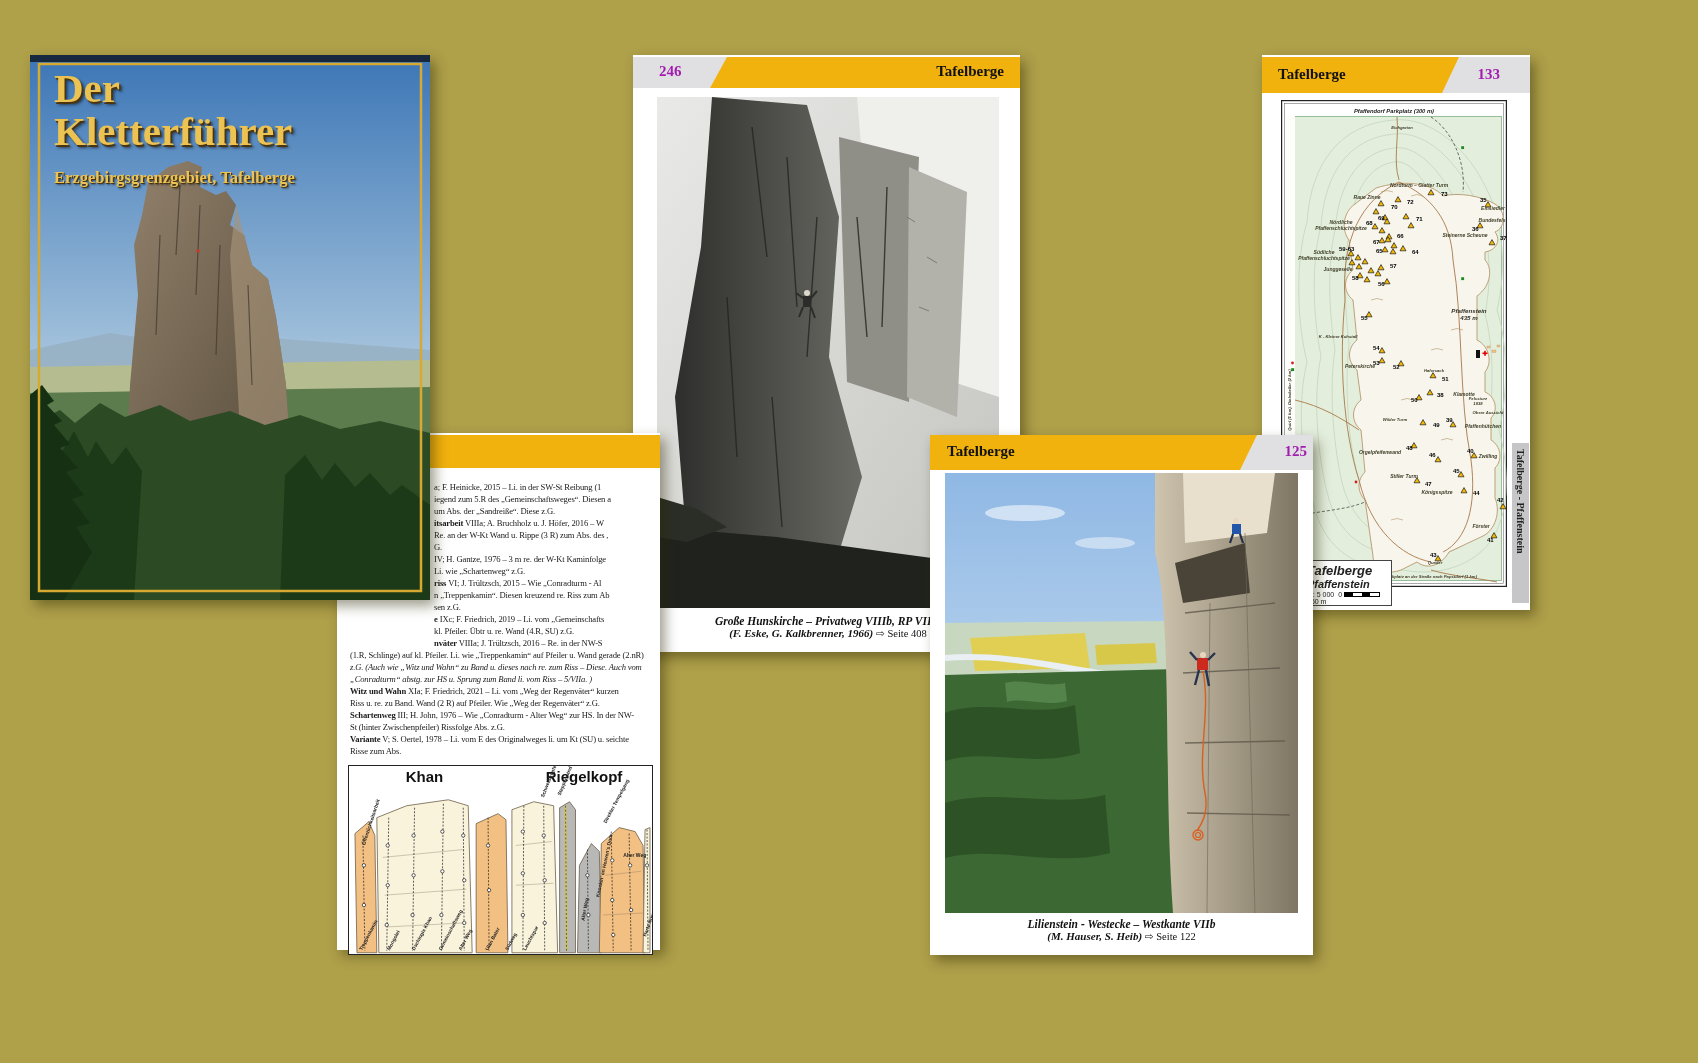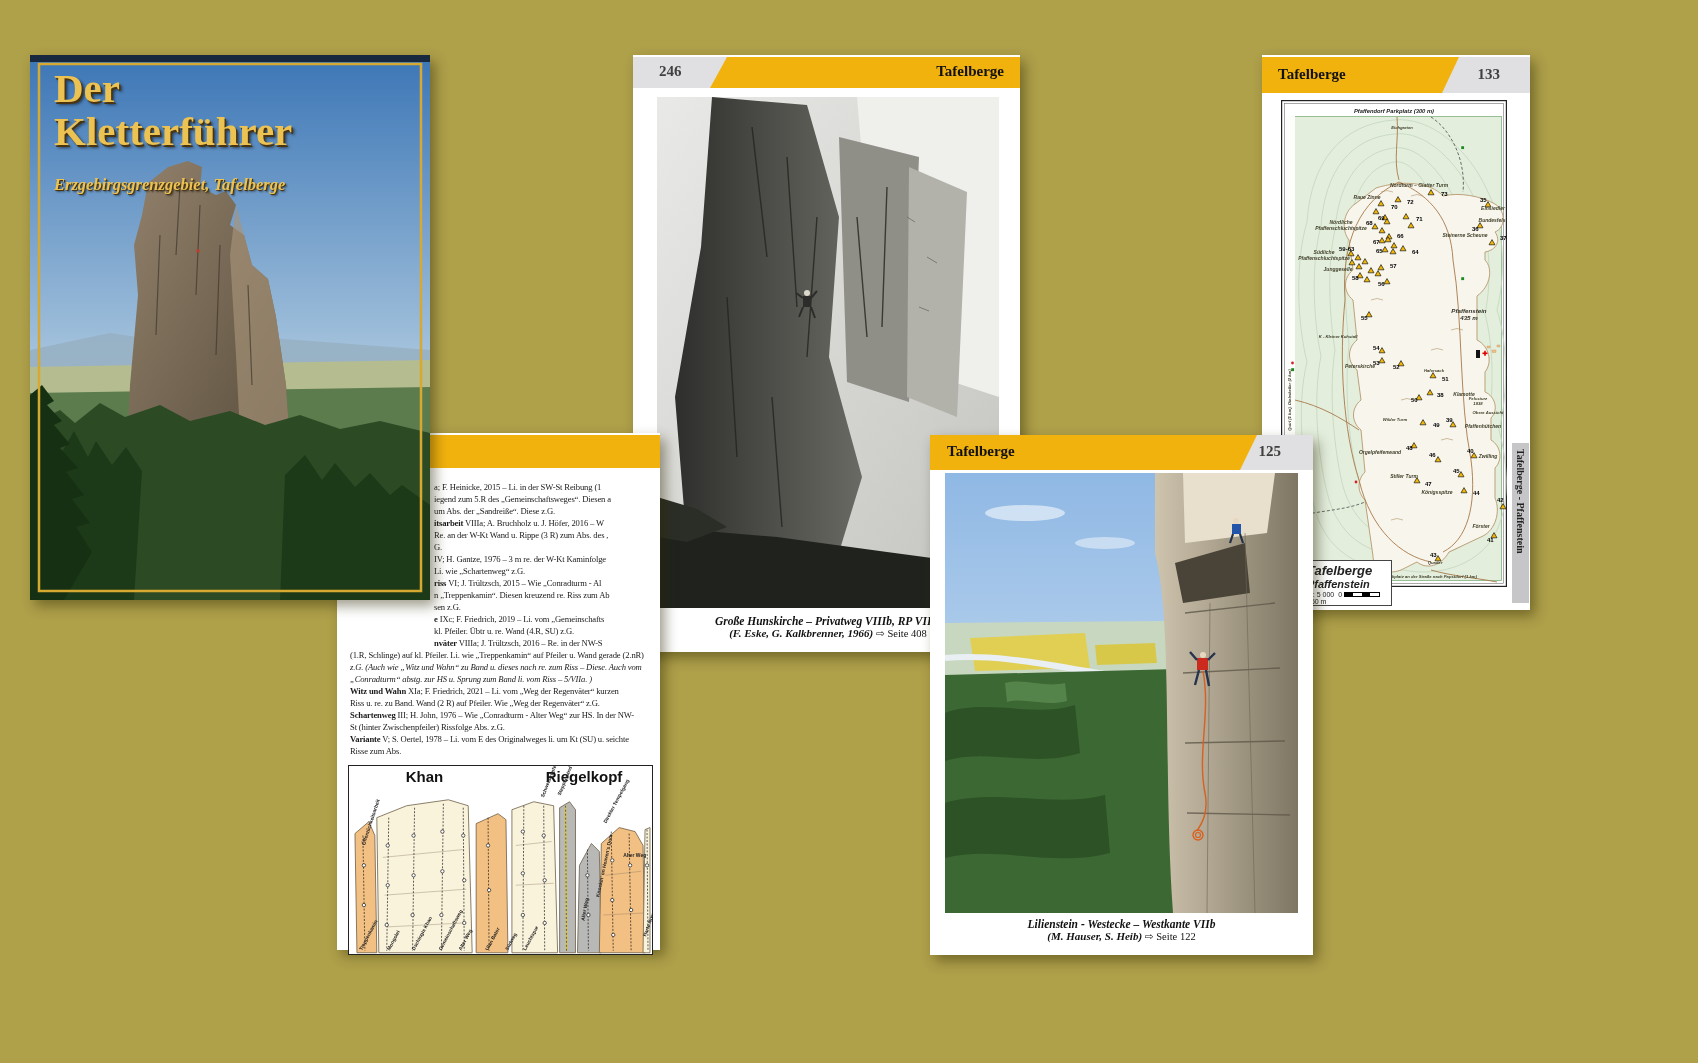--- a/index.html
+++ b/index.html
@@ -8,31 +8,31 @@
     background:#afa04a;
     font-family:"Liberation Serif", serif;
   }
   .page{position:absolute;background:#ffffff;box-shadow:5px 6px 12px rgba(45,40,5,.45);}
   
   .hdr{position:absolute;left:0;right:0;height:32px;}
   .hdr .bar{position:absolute;inset:0;background:#f2b20e;}
   .hdr .numbox{position:absolute;top:0;bottom:0;background:#e0e0e2;}
   .hdr .numbox.leftside{left:0;clip-path:polygon(0 0,100% 0,calc(100% - 17px) 100%,0 100%);}
   .hdr .numbox.rightside{right:0;clip-path:polygon(17px 0,100% 0,100% 100%,0 100%);}
-  .hdr .num{position:absolute;top:6px;font:bold 15px "Liberation Serif",serif;color:#404040;}
+  .hdr .num{position:absolute;top:6px;font:bold 15px "Liberation Serif",serif;color:#a21caf;}
   .hdr .title{position:absolute;top:6px;font:bold 15px "Liberation Serif",serif;color:#111;}
   
   #cover{left:30px;top:55px;width:400px;height:545px;z-index:3;background:#3c76b6;}
   #cover svg{position:absolute;inset:0;}
   #cover .titleblock{position:absolute;left:24px;top:12px;width:356px;color:#ecc352;}
   #cover .t-big{font:bold 41px "Liberation Serif",serif;line-height:1.04;
      text-shadow:1.5px 1.5px 0 #4a3410, 3px 3px 3px rgba(0,0,0,.55);}
   #cover .t-sub{font:bold 16.5px "Liberation Serif",serif;line-height:1.25;
      text-shadow:1px 1px 0 #4a3410, 2px 2px 2px rgba(0,0,0,.5);}
-  #cover .t-sub.first{margin-top:23px;font-style:italic;}
+  #cover .t-sub.first{margin-top:16px;}
   
   #textpage{left:337px;top:433px;width:323px;height:517px;z-index:2;}
   #textpage .hdr{top:2px;}
   #route-text{position:absolute;left:13px;right:6px;top:48px;overflow:hidden;}
   .rline{font-size:8.6px;letter-spacing:-0.15px;line-height:12px;white-space:nowrap;color:#1a1a1a;}
   .rline.cut{margin-left:84px;}
   .rline.it{font-style:italic;}
   .rline b{font-weight:bold;}
   
   #topo{position:absolute;left:11px;top:332px;width:305px;height:190px;border:1.2px solid #222;box-sizing:border-box;background:#fff;}
@@ -267,21 +267,21 @@
         </g>
     </svg>
   </div>
 </div>
 
 <div class="page" id="page125">
   <div class="hdr">
     <div class="bar"></div>
     <div class="numbox rightside" style="width:73px;"></div>
     <div class="title" style="left:17px;top:8px;">Tafelberge</div>
-    <div class="num" style="right:32px;top:8px;">125</div>
+    <div class="num" style="right:6px;top:8px;">125</div>
   </div>
   <svg id="color-photo" viewBox="0 0 353 440" preserveAspectRatio="none">
     <defs>
       <linearGradient id="csky" x1="0" y1="0" x2="0" y2="1">
         <stop offset="0" stop-color="#8fb8e4"></stop>
           <stop offset="1" stop-color="#dce9f6"></stop>
       </linearGradient>
       <linearGradient id="crock" x1="0" y1="0" x2="1" y2="0">
         <stop offset="0" stop-color="#cfc4ae"></stop>
           <stop offset="1" stop-color="#7e7663"></stop>

